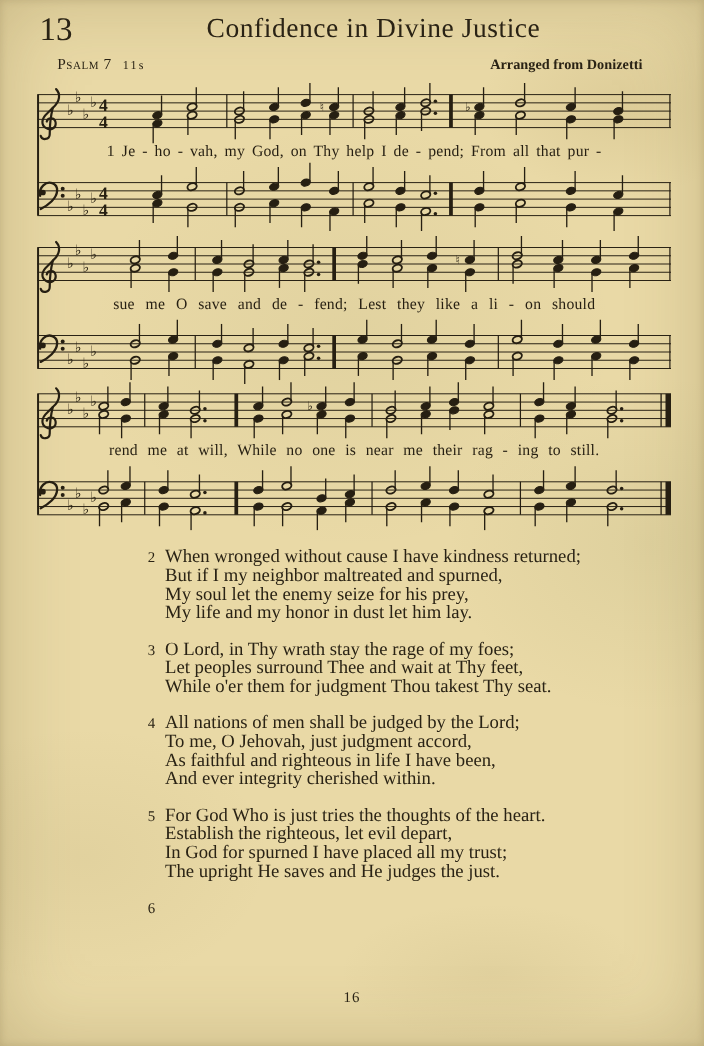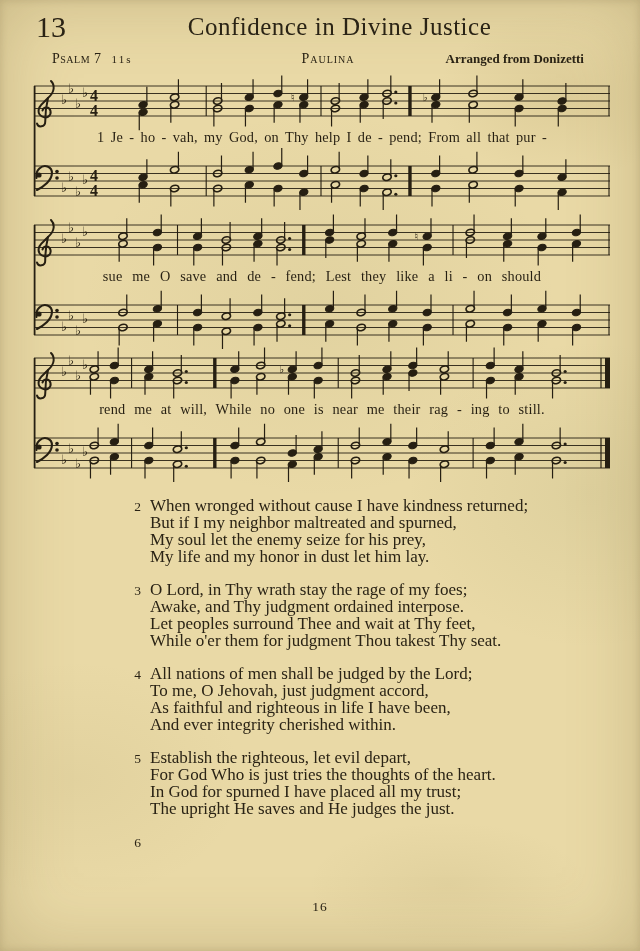--- a/index.html
+++ b/index.html
@@ -40,21 +40,20 @@
 </head>
 <body>
 
 <div class="page">
 
   <div class="hymn-number">13</div>
   <h1 class="title">Confidence in Divine Justice</h1>
 
   <div class="meta-row">
     <span class="psalm"><span class="psalm-name">Psalm 7</span><span class="meter">11s</span></span>
-    <span class="tune">Paulina</span>
     <span class="arranger">Arranged from Donizetti</span>
   </div>
 
   <div class="system" id="sys1">
       <svg viewBox="0 0 584 136" width="584" height="136">
         <line x1="4" y1="12" x2="580" y2="12" stroke="#261f12" stroke-width="0.9"></line>
         <line x1="4" y1="19.5" x2="580" y2="19.5" stroke="#261f12" stroke-width="0.9"></line>
         <line x1="4" y1="27" x2="580" y2="27" stroke="#261f12" stroke-width="0.9"></line>
         <line x1="4" y1="34.5" x2="580" y2="34.5" stroke="#261f12" stroke-width="0.9"></line>
         <line x1="4" y1="42" x2="580" y2="42" stroke="#261f12" stroke-width="0.9"></line>
@@ -539,41 +538,40 @@
         <div class="vline">But if I my neighbor maltreated and spurned,</div>
         <div class="vline">My soul let the enemy seize for his prey,</div>
         <div class="vline">My life and my honor in dust let him lay.</div>
       </div>
     </div>
 
     <div class="verse">
       <span class="vnum">3</span>
       <div class="vlines">
         <div class="vline">O Lord, in Thy wrath stay the rage of my foes;</div>
-        <div class="vline">Awake, and Thy judgment ordained interpose.</div>
         <div class="vline">Let peoples surround Thee and wait at Thy feet,</div>
         <div class="vline">While o'er them for judgment Thou takest Thy seat.</div>
       </div>
     </div>
 
     <div class="verse">
       <span class="vnum">4</span>
       <div class="vlines">
         <div class="vline">All nations of men shall be judged by the Lord;</div>
         <div class="vline">To me, O Jehovah, just judgment accord,</div>
         <div class="vline">As faithful and righteous in life I have been,</div>
         <div class="vline">And ever integrity cherished within.</div>
       </div>
     </div>
 
     <div class="verse">
       <span class="vnum">5</span>
       <div class="vlines">
+        <div class="vline">For God Who is just tries the thoughts of the heart.</div>
         <div class="vline">Establish the righteous, let evil depart,</div>
-        <div class="vline">For God Who is just tries the thoughts of the heart.</div>
         <div class="vline">In God for spurned I have placed all my trust;</div>
         <div class="vline">The upright He saves and He judges the just.</div>
       </div>
     </div>
 
     <div class="verse">
       <span class="vnum">6</span>
     </div>
 
   </div>

